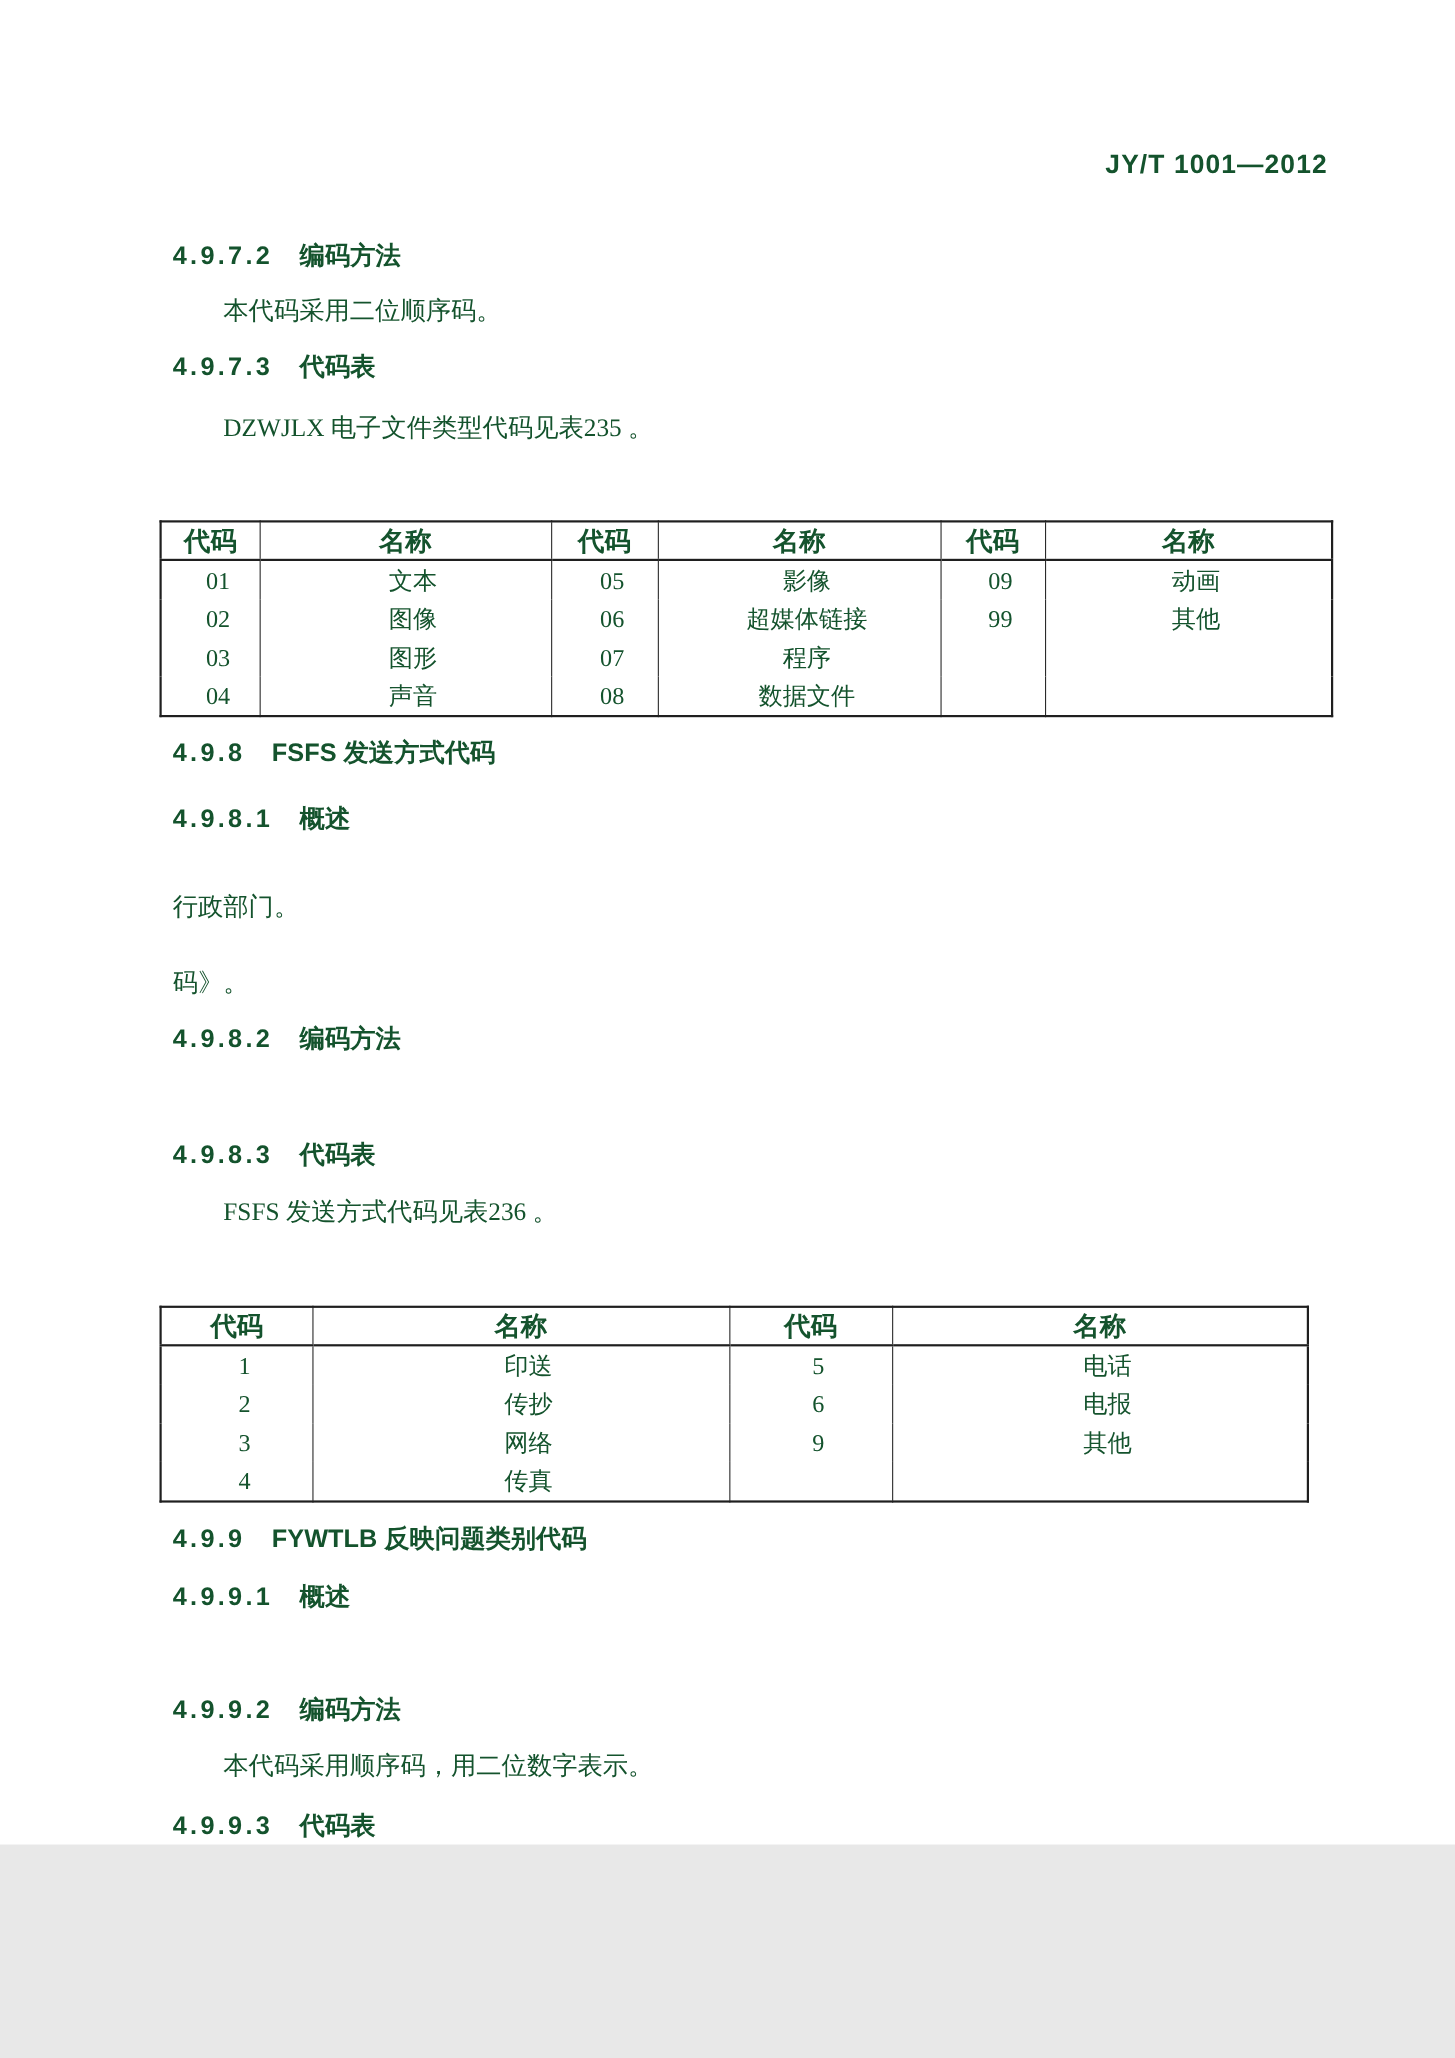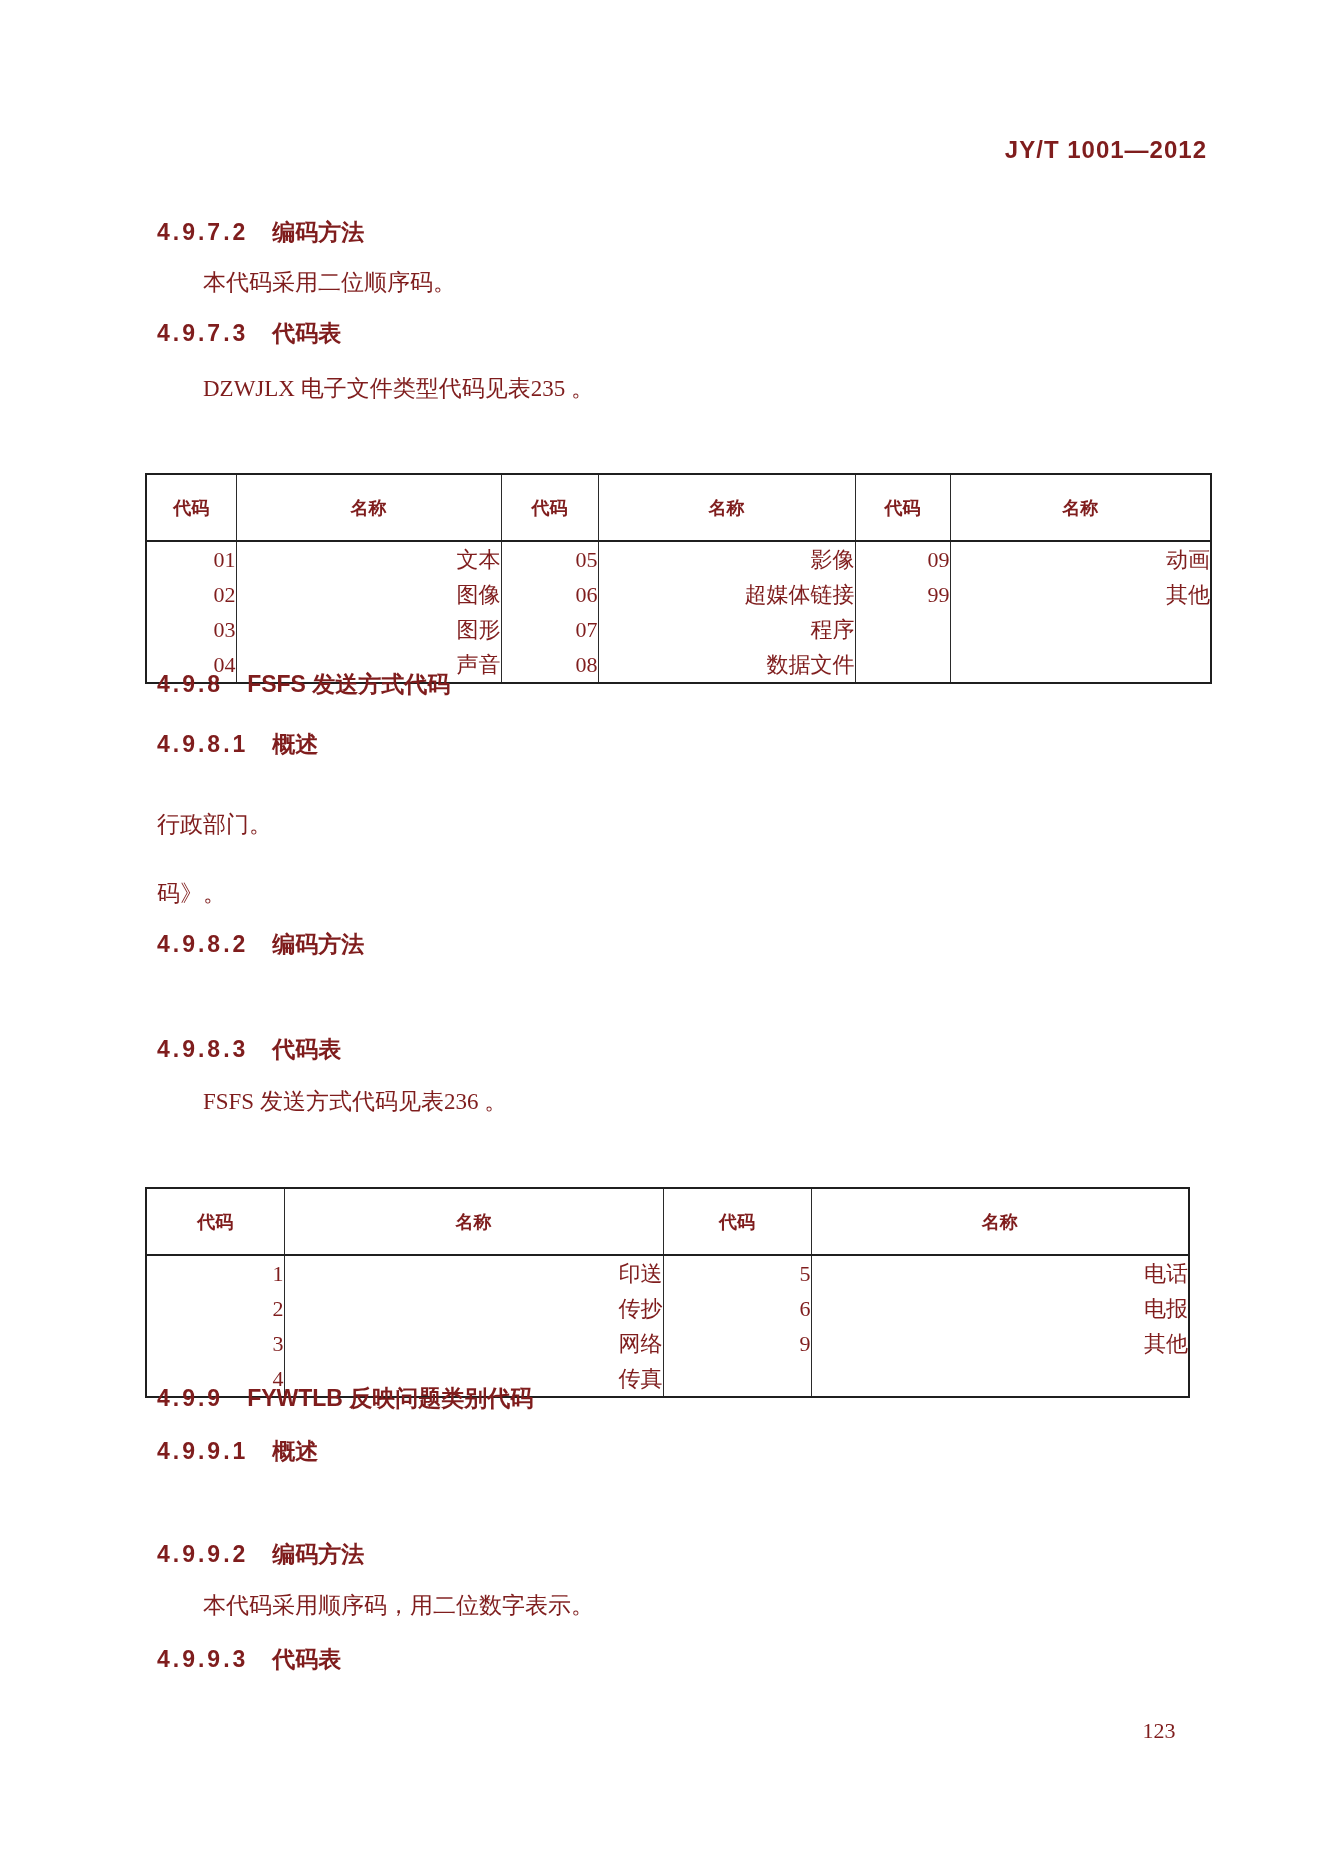--- a/index.html
+++ b/index.html
@@ -1,18 +1,18 @@
 <!DOCTYPE html>
 <html><head>
 <meta charset="utf-8">
 <style>
   html,body { margin:0; padding:0; background:#e8e8e8; }
   .page {
-    position:relative; width:1323px; height:1871px; background:#ffffff;
-    font-family:"Liberation Serif","DejaVu Serif",serif; color:#7f1d1d;
+    position:relative; width:1323px; height:1677px; background:#ffffff;
+    font-family:"Liberation Serif","DejaVu Serif",serif; color:#14532d;
     margin:0 auto; overflow:hidden;
   }
   .hdr {
     position:absolute; top:136px; right:116px;
     font-family:"Liberation Sans","DejaVu Sans",sans-serif;
     font-weight:bold; font-size:24px; letter-spacing:1px; white-space:nowrap;
   }
   .heading {
     position:absolute; left:157px;
     font-family:"Liberation Sans","DejaVu Sans",sans-serif;
@@ -27,27 +27,27 @@
     font-family:"Liberation Sans","DejaVu Sans",sans-serif;
     font-weight:bold; font-size:22px; line-height:25px; white-space:nowrap;
   }
   .capno { margin-right:18px; }
   table.grid {
     border-collapse:collapse; table-layout:fixed;
     border:2.5px solid #1f1f1f;
   }
   table.grid th {
     font-family:"Liberation Sans","DejaVu Sans",sans-serif;
-    font-weight:bold; font-size:18px; height:33px; padding:16px;
+    font-weight:bold; font-size:24px; height:33px; padding:0;
     text-align:center; vertical-align:middle;
     border-bottom:2.5px solid #1f1f1f; border-left:1.5px solid #2a2a2a;
   }
   table.grid td {
     font-size:22px; height:35px; padding:0 0 0 14px;
-    text-align:right; vertical-align:middle;
+    text-align:center; vertical-align:middle;
     border-left:1.5px solid #2a2a2a;
   }
   table.grid th:first-child, table.grid td:first-child { border-left:none; }
   .pageno { position:absolute; top:1718px; left:1128px; width:62px; text-align:center; font-size:22px; }
 </style>
 </head>
 <body>
 
 <div class="page">
 

